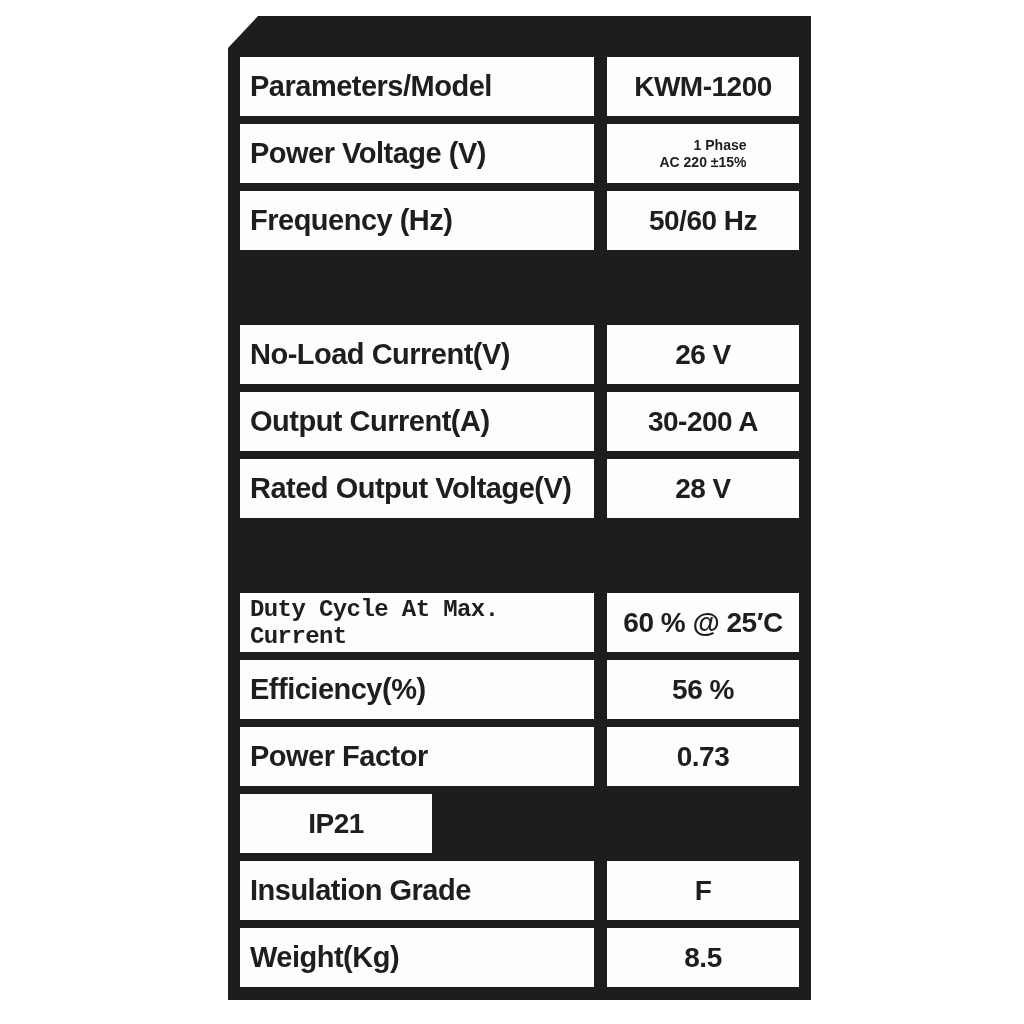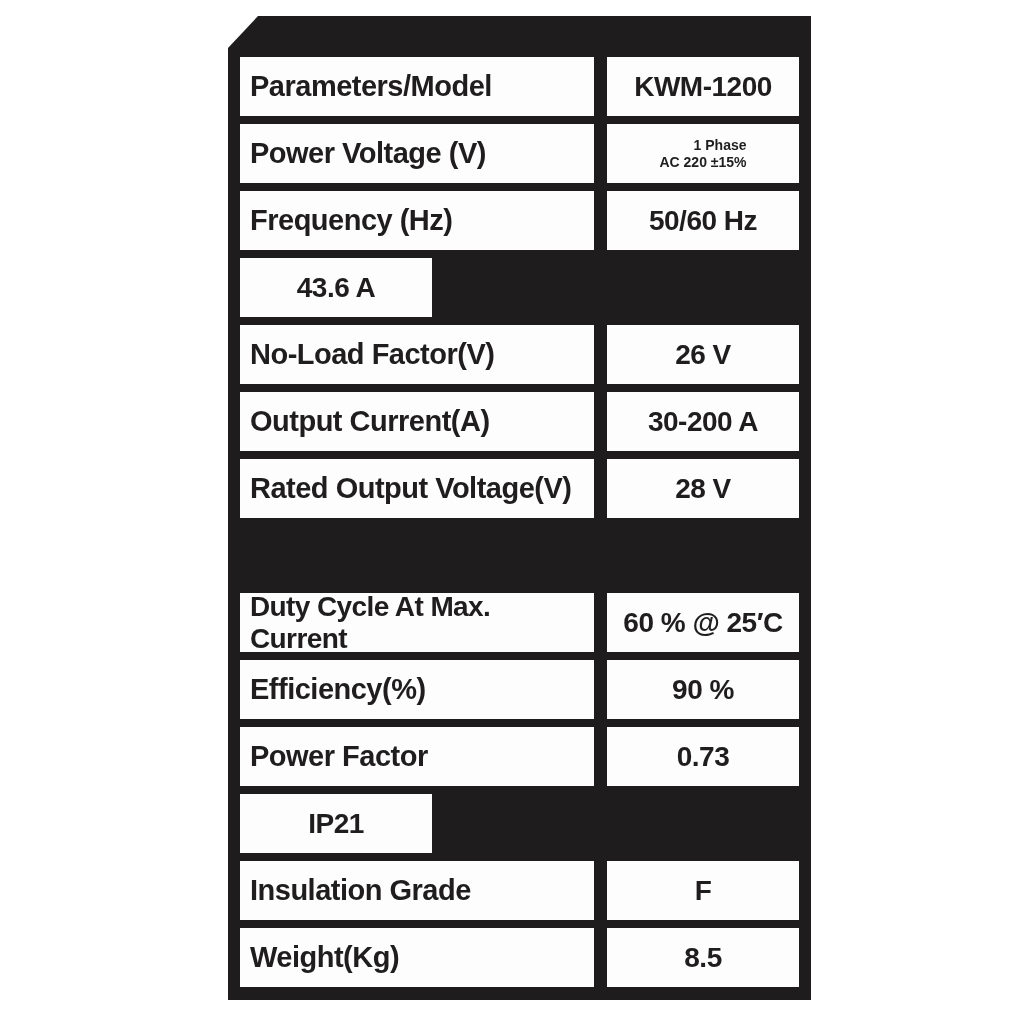--- a/index.html
+++ b/index.html
@@ -45,22 +45,23 @@
     letter-spacing: -0.5px;
   }
   .cell.label {
     width: 354px;
     flex: 0 0 354px;
     font-size: 29px;
     padding-left: 10px;
     justify-content: flex-start;
   }
   .cell.label.small-label {
-    font-size: 28px;
+    font-size: 24px;
     letter-spacing: -0.6px;
+    font-family: Liberation Mono, monospace;
   }
   .cell.value {
     width: 192px;
     flex: 0 0 192px;
     font-size: 28px;
     justify-content: center;
     text-align: right;
     white-space: pre-line;
   }
   .cell.value.multiline {
@@ -81,43 +82,42 @@
       <div class="row">
         <div class="cell label">Power Voltage (V)</div>
         <div class="cell value multiline">1 Phase
 AC 220 ±15%</div>
       </div>
       <div class="row">
         <div class="cell label">Frequency (Hz)</div>
         <div class="cell value">50/60 Hz</div>
       </div>
       <div class="row">
-        <div class="cell value">43.6 A</div>
       </div>
       <div class="row">
-        <div class="cell label">No-Load Factor(V)</div>
+        <div class="cell label">No-Load Current(V)</div>
         <div class="cell value">26 V</div>
       </div>
       <div class="row">
         <div class="cell label">Output Current(A)</div>
         <div class="cell value">30-200 A</div>
       </div>
       <div class="row">
         <div class="cell label">Rated Output Voltage(V)</div>
         <div class="cell value">28 V</div>
       </div>
       <div class="row">
       </div>
       <div class="row">
         <div class="cell label small-label">Duty Cycle At Max. Current</div>
         <div class="cell value">60 % @ 25′C</div>
       </div>
       <div class="row">
         <div class="cell label">Efficiency(%)</div>
-        <div class="cell value">90 %</div>
+        <div class="cell value">56 %</div>
       </div>
       <div class="row">
         <div class="cell label">Power Factor</div>
         <div class="cell value">0.73</div>
       </div>
       <div class="row">
         <div class="cell value">IP21</div>
       </div>
       <div class="row">
         <div class="cell label">Insulation Grade</div>

